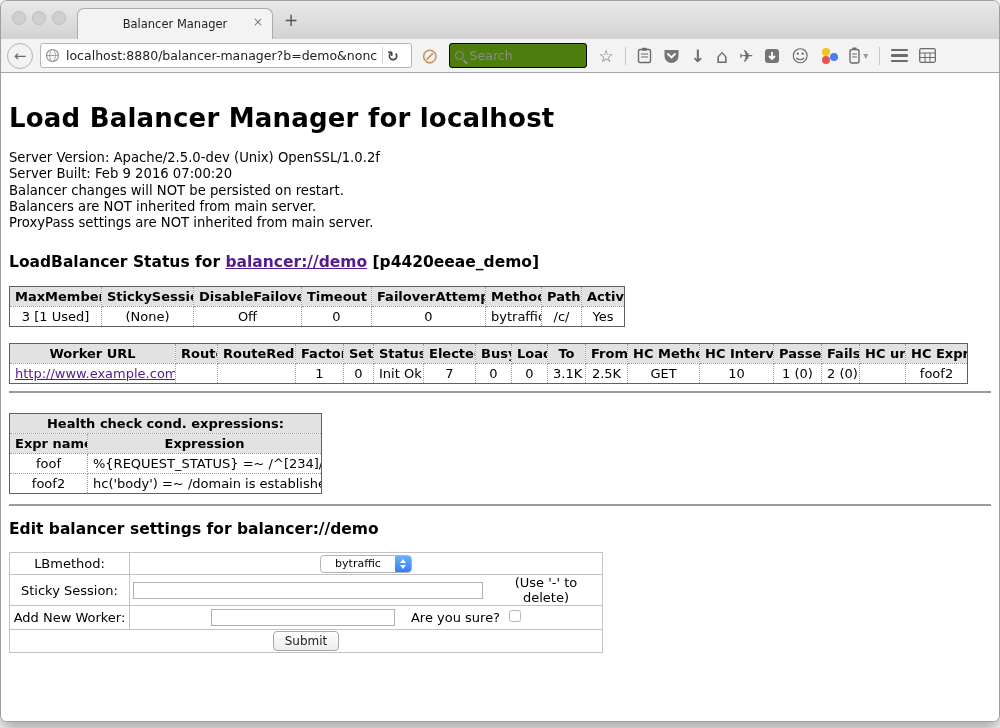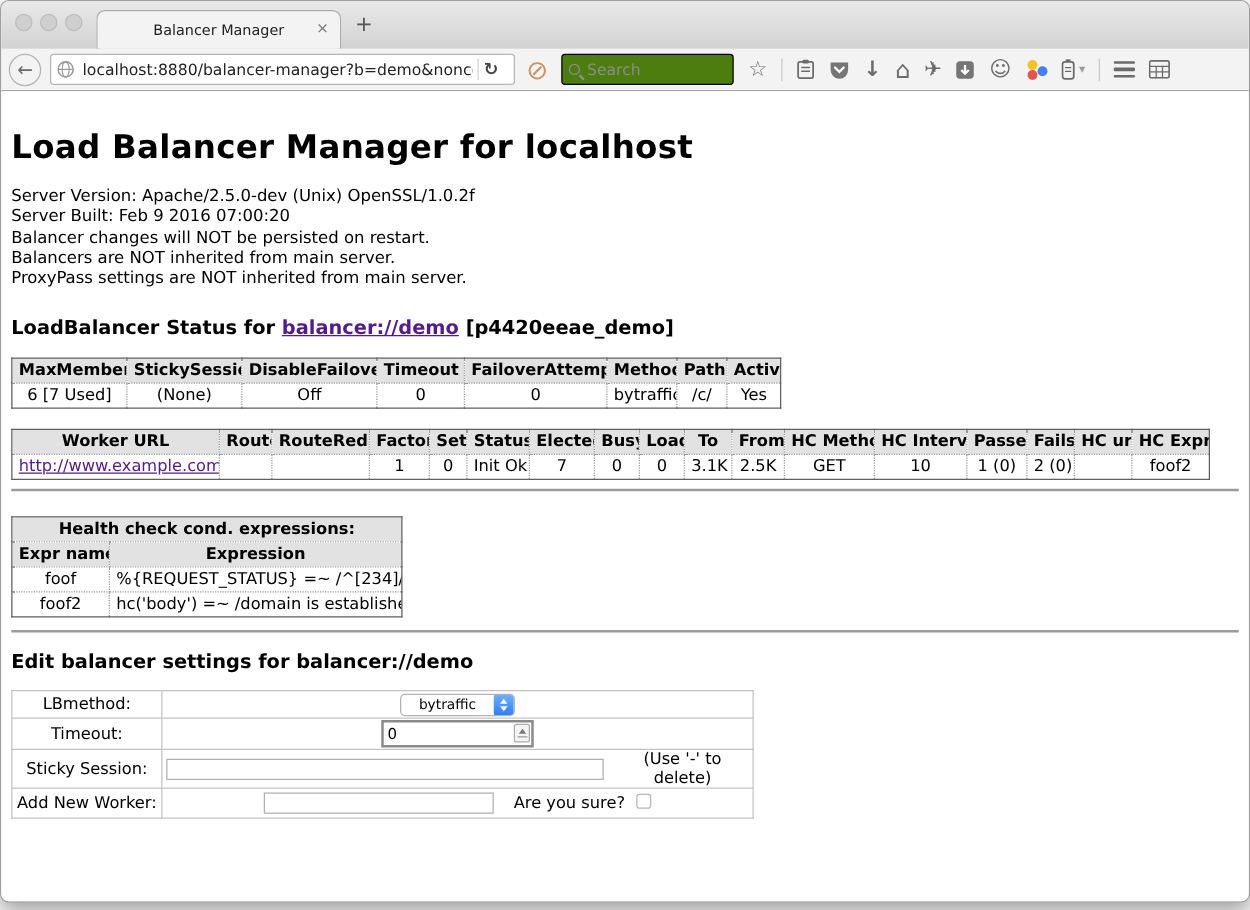--- a/index.html
+++ b/index.html
@@ -229,21 +229,21 @@
         <th>MaxMembers</th>
         <th>StickySession</th>
         <th>DisableFailover</th>
         <th>Timeout</th>
         <th>FailoverAttempts</th>
         <th>Method</th>
         <th>Path</th>
         <th>Active</th>
       </tr>
       <tr>
-        <td>6 [7 Used]</td>
+        <td>3 [1 Used]</td>
         <td>(None)</td>
         <td>Off</td>
         <td>0</td>
         <td>0</td>
         <td>bytraffic</td>
         <td>/c/</td>
         <td>Yes</td>
       </tr>
     </tbody>
       </table>
@@ -347,29 +347,20 @@
         <td>
           <span class="selectbox">
             <span class="sel-text">bytraffic</span>
             <span class="sel-stepper">
                   <i class="up"></i>
                   <i class="dn"></i>
                 </span>
           </span>
         </td>
       </tr>
-      <tr style="height:25px">
-        <td class="flabel">Timeout:</td>
-        <td>
-          <span class="num-wrap">
-            <input type="text" class="ctl-input num-focus" value="0" style="">
-            <span class="spinner"></span>
-          </span>
-        </td>
-      </tr>
       <tr style="height:24px">
         <td class="flabel">Sticky Session:</td>
         <td>
           <div class="sticky-row">
             <input type="text" class="ctl-input" style="width: 352px; height: 17px;">
             <span>(Use '-' to delete)</span>
           </div>
         </td>
       </tr>
       <tr style="height:24px">
@@ -377,17 +368,22 @@
         <td>
           <div class="worker-row">
             <input type="text" class="ctl-input" style="width: 184px; height: 17px;">
             <span style="display:flex;align-items:flex-start;gap:9px">
               <span>Are you sure?</span>
               <span class="checkbox"></span>
             </span>
           </div>
         </td>
       </tr>
+      <tr style="height:23px">
+        <td colspan="2">
+          <button class="submit-btn">Submit</button>
+        </td>
+      </tr>
     </tbody>
       </table>
 
   </div>
 </div>
 
 </body></html>

